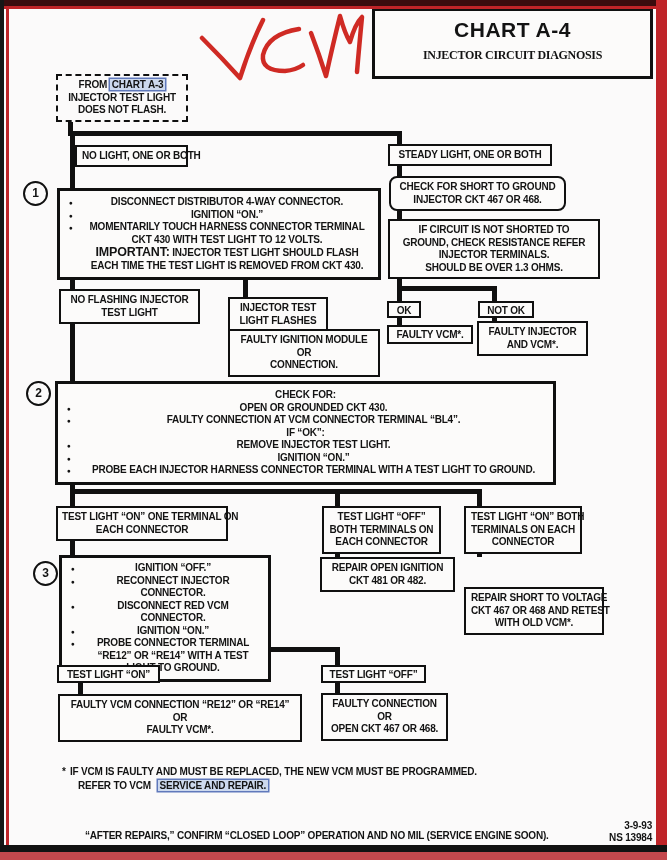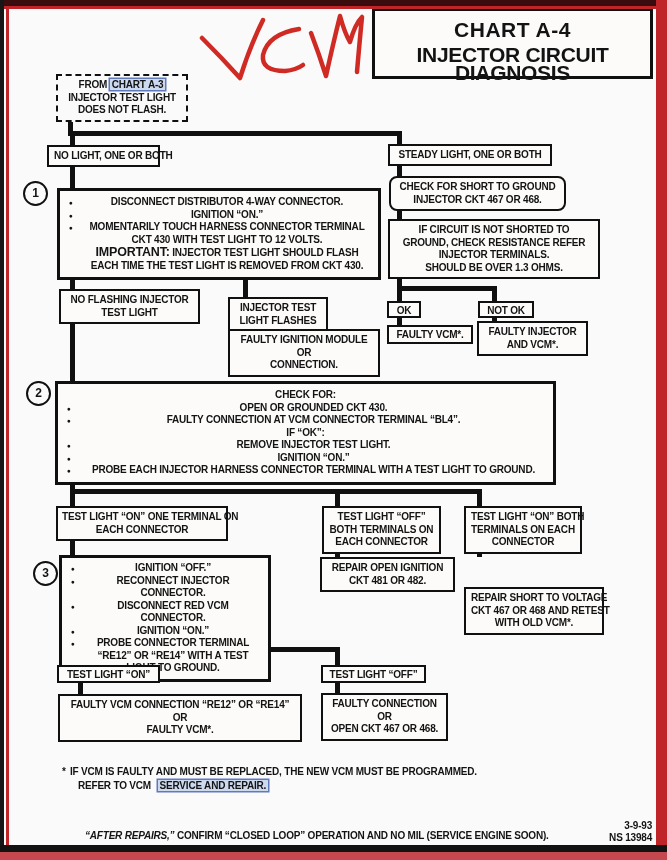--- a/index.html
+++ b/index.html
@@ -16,21 +16,21 @@
   .dashed{border:2px dashed #101010;}
   .nowrap div{white-space:nowrap;}
   ul{margin:0;padding:0;list-style:none;}
   li{padding-left:16px;position:relative;}
   li::before{content:"●";position:absolute;left:3px;top:1px;font-size:6.5px;}
   .circle{position:absolute;width:21px;height:21px;border:2.5px solid #101010;border-radius:50%;
           background:#fbfafa;z-index:3;text-align:center;font-size:12px;line-height:21px;}
   .title-box{position:absolute;left:372px;top:8px;width:281px;height:71px;border:3px solid #101010;
              background:#fcfbfa;text-align:center;z-index:2;box-sizing:border-box;}
   .title-main{font-size:21px;line-height:24px;margin-top:7px;letter-spacing:0.5px;}
-  .title-sub{font-size:21px;line-height:18px;margin-top:4px;letter-spacing:-0.3px;}
+  .title-sub{font-size:12px;line-height:18px;margin-top:4px;letter-spacing:-0.3px;font-family:Liberation Serif, serif;}
   .link{background:#cdd9ee;box-shadow:0 0 0 1.5px #6079bb;padding:0 2px;cursor:pointer;}
   .important-lbl{font-size:12.5px;}
   .note{position:absolute;z-index:2;font-size:10px;line-height:13px;letter-spacing:-0.2px;}
   .scribble{position:absolute;left:182px;top:2px;z-index:4;}
 </style>
 </head>
 <body>
 
 <div class="page">
 
@@ -66,21 +66,21 @@
 
   <div class="b dashed nowrap" style="left:56px;top:74px;width:132px;background:#fbfafa;">
     <div>
       <span>FROM</span>
       <span class="link">CHART A-3</span>
     </div>
     <div>INJECTOR TEST LIGHT</div>
     <div>DOES NOT FLASH.</div>
   </div>
 
-  <div class="b nowrap" style="left:47px;top:145px;width:113px;height:22px">
+  <div class="b nowrap" style="left:75px;top:145px;width:113px;height:22px">
     <div>NO LIGHT, ONE OR BOTH</div>
   </div>
   <div class="b nowrap" style="left:388px;top:144px;width:164px;height:22px">
     <div>STEADY LIGHT, ONE OR BOTH</div>
   </div>
 
   <div class="circle" style="left:23px;top:181px">1</div>
   <div class="b thick" style="left:57px;top:176px;width:324px;padding:5px 6px;margin-top:12px;">
     <ul>
       <li>DISCONNECT DISTRIBUTOR 4-WAY CONNECTOR.</li>
@@ -201,21 +201,21 @@
   </div>
 
   <div class="note" style="left:62px;top:765px;">*</div>
   <div class="note" style="left:70px;top:765px;">IF VCM IS FAULTY AND MUST BE REPLACED, THE NEW VCM MUST BE PROGRAMMED.</div>
   <div class="note" style="left:78px;top:779px;">
     <span>REFER TO VCM</span>
     <span class="link" style="margin-left:4px">SERVICE AND REPAIR.</span>
   </div>
 
   <div class="note" style="left:85px;top:829px;">
-    <span style="font-style:italic">“AFTER REPAIRS,”</span>
+    <span style="">“AFTER REPAIRS,”</span>
     <span>CONFIRM “CLOSED LOOP” OPERATION AND NO MIL (SERVICE ENGINE SOON).</span>
   </div>
   <div class="note" style="left:580px;top:820px;width:72px;text-align:right;line-height:12px;">
     <div>3-9-93</div>
     <div>NS 13984</div>
   </div>
 
   <div class="fr" style="left:0;top:0;width:667px;height:6px;background:#3a0c0e;"></div>
   <div class="fr" style="left:0;top:6px;width:667px;height:3px;background:#bf2428;"></div>
   <div class="fr" style="left:0;top:0;width:4px;height:860px;background:#161616;"></div>

